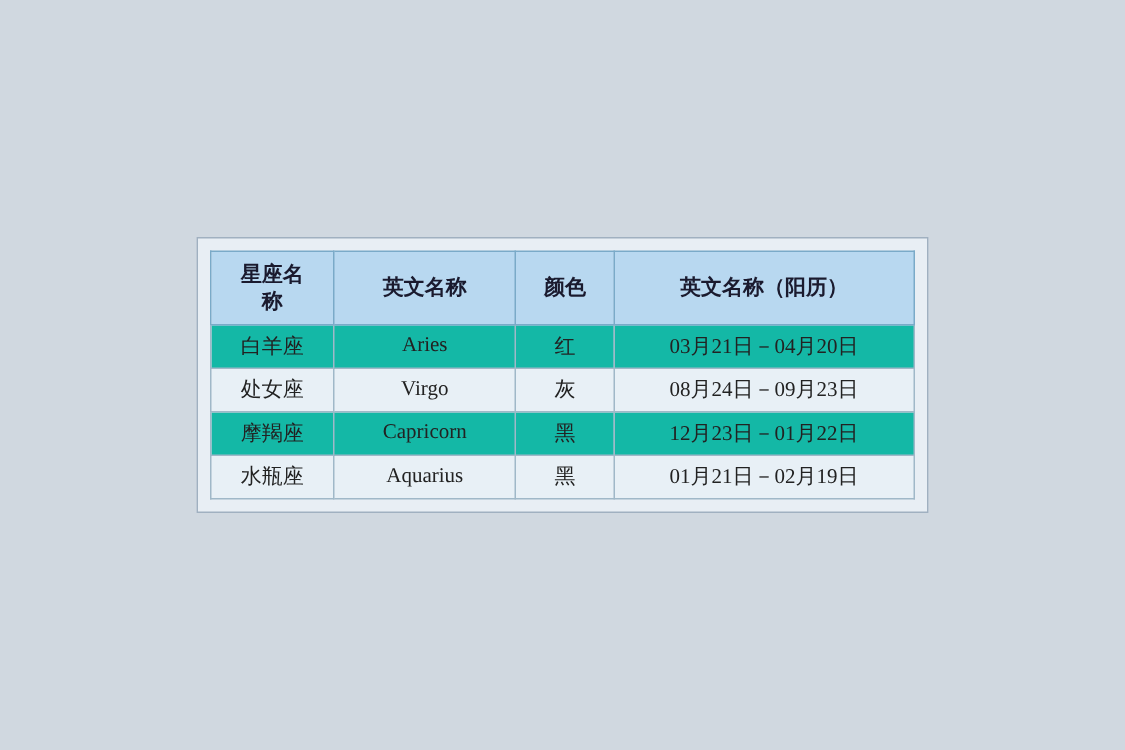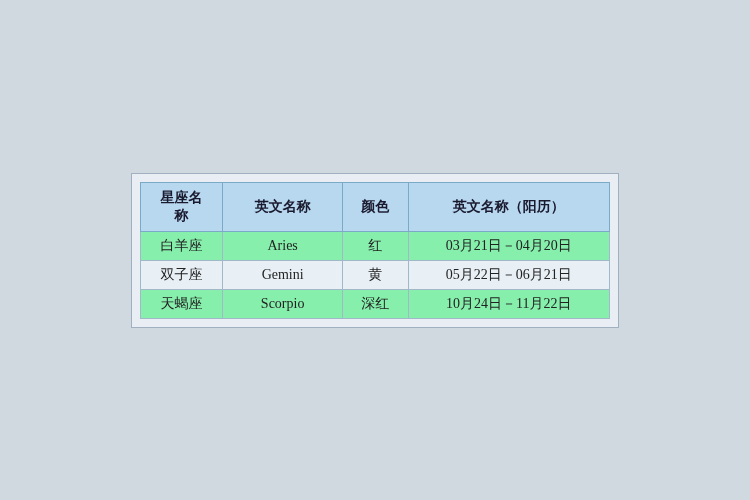--- a/index.html
+++ b/index.html
@@ -39,21 +39,21 @@
       font-weight: bold;
       font-size: 14px;
     }
 
     tbody tr td {
       border: 1px solid #a0b8c8;
       padding: 5px 12px;
       text-align: center;
       color: #222;
       font-size: 14px;
-      background-color: #86efac;
+      background-color: #14b8a6;
     }
 
     tbody tr:nth-child(even) td {
       background-color: #e8f0f6;
     }
 
     .col-chinese { width: 90px; }
     .col-english { width: 130px; }
     .col-color   { width: 70px; }
     .col-date    { width: 230px; }
@@ -72,26 +72,32 @@
       </tr>
     </thead>
     <tbody id="table-body">
     <tr>
           <td>白羊座</td>
           <td>Aries</td>
           <td>红</td>
           <td>03月21日－04月20日</td>
         </tr>
         <tr>
-          <td>双子座</td>
-          <td>Gemini</td>
-          <td>黄</td>
-          <td>05月22日－06月21日</td>
+          <td>处女座</td>
+          <td>Virgo</td>
+          <td>灰</td>
+          <td>08月24日－09月23日</td>
         </tr>
         <tr>
-          <td>天蝎座</td>
-          <td>Scorpio</td>
-          <td>深红</td>
-          <td>10月24日－11月22日</td>
+          <td>摩羯座</td>
+          <td>Capricorn</td>
+          <td>黑</td>
+          <td>12月23日－01月22日</td>
+        </tr>
+        <tr>
+          <td>水瓶座</td>
+          <td>Aquarius</td>
+          <td>黑</td>
+          <td>01月21日－02月19日</td>
         </tr>
       </tbody>
   </table>
 </div>
 
 </body></html>

